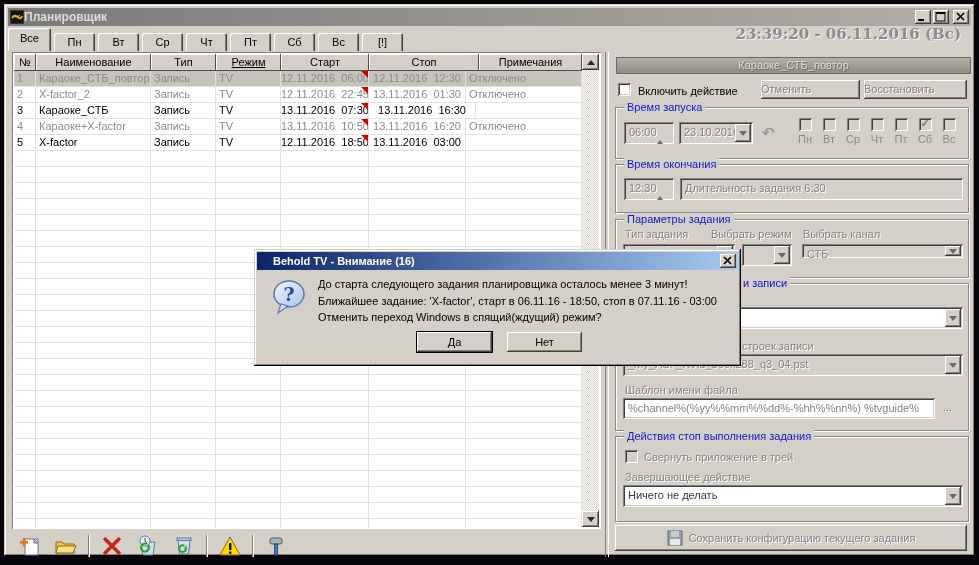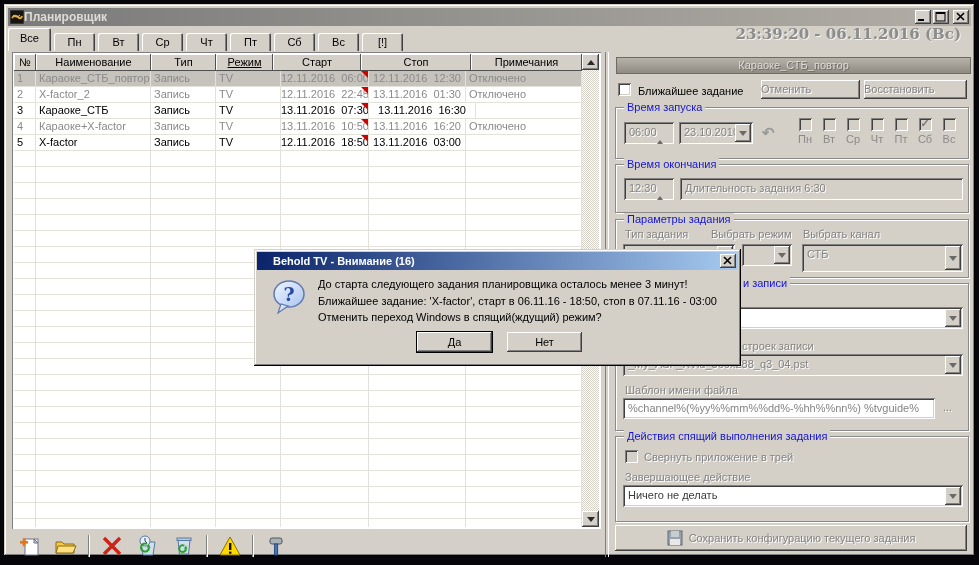--- a/index.html
+++ b/index.html
@@ -130,21 +130,21 @@
     </div>
 
   <div id="clock">23:39:20 - 06.11.2016 (Вс)</div>
 
   <div id="tablebox" class="sunken-thin">
     <div class="inner">
       <div id="thead">
           <div class="hc" style="width: 22px;">№</div>
           <div class="hc" style="width: 115px;">Наименование</div>
           <div class="hc" style="width: 65px;">Тип</div>
-          <div class="hc" style="width: 57px; text-decoration: underline;">Режим</div>
+          <div class="hc" style="width: 65px; text-decoration: underline;">Режим</div>
           <div class="hc" style="width: 88px;">Старт</div>
           <div class="hc" style="width: 110px;">Стоп</div>
           <div class="hc" style="width: auto; flex: 1 1 0%;">Примечания</div>
         </div>
       <div id="tbody">
           <div class="trow sel dim">
             <div class="tc" style="width: 22px;">1</div>
             <div class="tc" style="width: 115px;">Караоке_СТБ_повтор</div>
             <div class="tc" style="width: 65px;">Запись</div>
             <div class="tc" style="width: 65px;">TV</div>
@@ -469,21 +469,21 @@
         <rect x="10.6" y="9" width="3" height="11" fill="#4878c0" stroke="#284878"></rect>
       </svg>
     </div>
   </div>
 
   <div id="divider"></div>
 
   <div id="taskbar" class="rp">Караоке_СТБ_повтор</div>
 
   <div class="rp cb" style="left:614px;top:79px;"></div>
-  <span class="rp" style="left:634px;top:81px;">Ближайшее задание</span>
+  <span class="rp" style="left:634px;top:81px;">Включить действие</span>
 
   <div class="rp btn panelbtn" style="left:757px;top:76px;width:99px;height:19px;line-height:19px;">Отменить</div>
   <div class="rp btn panelbtn" style="left:860px;top:76px;width:103px;height:19px;line-height:19px;">Восстановить</div>
 
   <div class="group" style="left:611px;top:103px;width:352px;height:50px;">
     <span class="gtitle">Время запуска</span>
     <div class="field dis" style="position:absolute;left:8px;top:14px;width:50px;height:22px;">
       <span>06:00</span>
       <span class="spinbtns">
           <span><span class="mini-up"></span></span>
@@ -549,21 +549,21 @@
       <span class="combo-arrow">
           <span class="tri-down gray"></span>
         </span>
     </div>
     <div class="field dis" style="position:absolute;left:126px;top:24px;width:50px;height:22px;">
       <span></span>
       <span class="combo-arrow">
           <span class="tri-down gray"></span>
         </span>
     </div>
-    <div class="field dis" style="position:absolute;left:186px;top:24px;width:161px;height:28px;">
+    <div class="field dis" style="position:absolute;left:186px;top:24px;width:161px;height:14px;">
       <span>СТБ</span>
       <span class="combo-arrow">
           <span class="tri-down gray"></span>
         </span>
     </div>
   </div>
 
   <div class="group" style="left:611px;top:279px;width:352px;height:146px;">
     <span class="gtitle" style="left:124px;">и записи</span>
     <div class="field white" style="position:absolute;left:7px;top:23px;width:340px;height:22px;">
@@ -577,21 +577,21 @@
       <span class="combo-arrow">
           <span class="tri-down gray"></span>
         </span>
     </div>
     <span class="dis" style="position:absolute;left:9px;top:100px;">Шаблон имени файла</span>
     <div class="field white" style="position:absolute;left:7px;top:114px;width:312px;height:21px;color:#848484;">%channel%(%yy%%mm%%dd%-%hh%%nn%) %tvguide%</div>
     <span class="dis" style="position:absolute;left:327px;top:117px;">...</span>
   </div>
 
   <div class="group" style="left:611px;top:432px;width:352px;height:84px;">
-    <span class="gtitle">Действия спящий выполнения задания</span>
+    <span class="gtitle">Действия стоп выполнения задания</span>
     <div class="cb disbg" style="position:absolute;left:9px;top:13px;"></div>
     <span class="dis" style="position:absolute;left:28px;top:14px;">Свернуть приложение в трей</span>
     <span class="dis" style="position:absolute;left:9px;top:34px;">Завершающее действие</span>
     <div class="field white" style="position:absolute;left:7px;top:48px;width:340px;height:22px;color:#3a3a3a;">
       <span>Ничего не делать</span>
       <span class="combo-arrow">
           <span class="tri-down gray"></span>
         </span>
     </div>
   </div>

